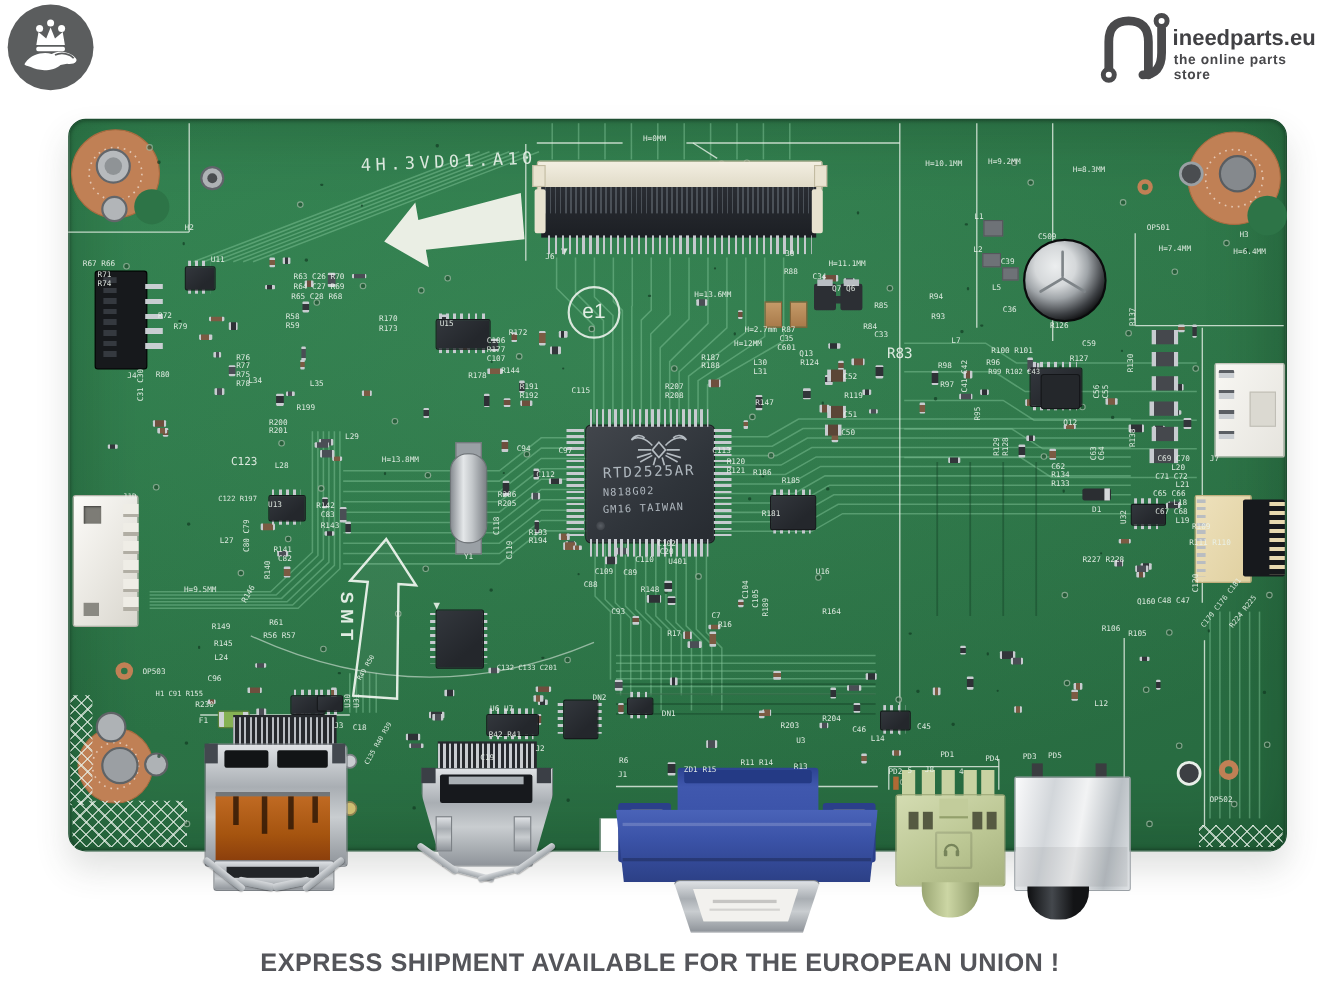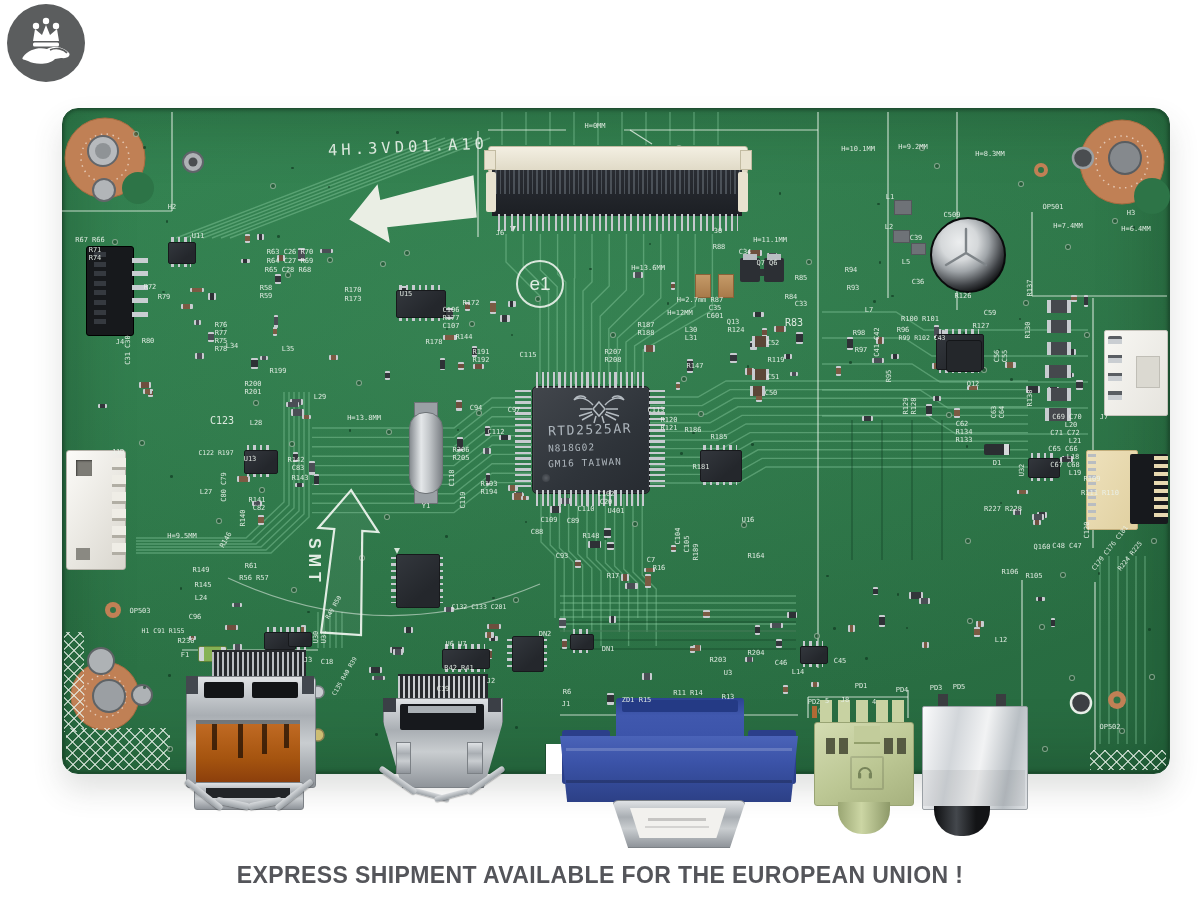--- a/index.html
+++ b/index.html
@@ -70,20 +70,32 @@
         <circle cx="40" cy="18" r="3.2" fill="#fff"></circle>
         <circle cx="50" cy="23" r="3.2" fill="#fff"></circle>
       <path d="M27,38 L29,26 L36,32 L40,22 L44,32 L51,26 L53,38 Z" fill="#fff"></path>
       <rect x="27" y="39.5" width="26" height="4" rx="1.5" fill="#fff"></rect>
       <path d="M17,54 C23,46 33,44 41,46 C49,42 58,45 62,49 C66,52 62,56 55,55 L49,56 C43,62 29,62 22,58 C18,56 15,57 17,54 Z" fill="#fff"></path>
       <path d="M44,47 C50,44 58,46 61,50" stroke="#5b5d5e" stroke-width="1.6" fill="none"></path>
     </svg>
   </div>
 
 
+  <div class="abs" id="brand">
+    <svg width="70" height="72" viewBox="0 0 70 72">
+      <g stroke="#4a4a4c" stroke-width="8" fill="none" stroke-linecap="round">
+        <path d="M14,54 V30 Q14,11 32,11 Q50,11 50,30 V60"></path>
+        <path d="M62,18 V40 Q62,60 45,60"></path>
+      </g>
+      <circle cx="14" cy="60" r="5" fill="#fff" stroke="#4a4a4c" stroke-width="4.5"></circle>
+      <circle cx="62" cy="11" r="5" fill="#fff" stroke="#4a4a4c" stroke-width="4.5"></circle>
+    </svg>
+    <span class="bt">ineedparts.eu</span>
+    <span class="bs">the online parts store</span>
+  </div>
 
   <div class="abs" id="board"></div>
 
   <svg class="layer" viewBox="62 108 1106 664">
     <g id="tg" stroke="rgba(130,196,152,.48)" stroke-width="1.4" fill="none">
         <path d="M506,234 V262 L540,296 V384"></path>
         <path d="M523.2,234 V266 L548.6,291.4 V384"></path>
         <path d="M540.4,234 V270 L557.2,286.80000000000007 V384"></path>
         <path d="M557.6,234 V274 L565.8,282.19999999999993 V384"></path>
         <path d="M574.8,234 V278 L574.4,278.4 V384"></path>
@@ -906,21 +918,21 @@
       <span class="sl" style="left: 693px; top: 430px; font-size: 7px; transform: translate(-50%, -50%);">R186</span>
       <span class="sl" style="left: 719px; top: 437px; font-size: 7px; transform: translate(-50%, -50%);">R185</span>
       <span class="sl" style="left: 701px; top: 467px; font-size: 7px; transform: translate(-50%, -50%);">R181</span>
       <span class="sl" style="left: 748px; top: 520px; font-size: 7px; transform: translate(-50%, -50%);">U16</span>
       <span class="sl" style="left: 719px; top: 247px; font-size: 7px; transform: translate(-50%, -50%);">R88</span>
       <span class="sl" style="left: 767px; top: 263px; font-size: 7px; transform: translate(-50%, -50%);">Q7 Q6</span>
       <span class="sl" style="left: 745px; top: 252px; font-size: 7px; transform: translate(-50%, -50%);">C34</span>
       <span class="sl" style="left: 801px; top: 278px; font-size: 7px; transform: translate(-50%, -50%);">R85</span>
       <span class="sl" style="left: 791px; top: 297px; font-size: 7px; transform: translate(-50%, -50%);">R84</span>
       <span class="sl" style="left: 801px; top: 304px; font-size: 7px; transform: translate(-50%, -50%);">C33</span>
-      <span class="sl" style="left: 778px; top: 322px; font-size: 10px; transform: translate(-50%, -50%); padding-left: 32px;">R83</span>
+      <span class="sl" style="left: 802px; top: 322px; font-size: 13px; transform: translate(-50%, -50%); padding-left: 32px;">R83</span>
       <span class="sl" style="left: 715px; top: 308px; font-size: 7px; transform: translate(-50%, -50%);">C35</span>
       <span class="sl" style="left: 715px; top: 316px; font-size: 7px; transform: translate(-50%, -50%);">C601</span>
       <span class="sl" style="left: 733px; top: 322px; font-size: 7px; transform: translate(-50%, -50%);">Q13</span>
       <span class="sl" style="left: 736px; top: 330px; font-size: 7px; transform: translate(-50%, -50%);">R124</span>
       <span class="sl" style="left: 691px; top: 330px; font-size: 7px; transform: translate(-50%, -50%);">L30</span>
       <span class="sl" style="left: 691px; top: 338px; font-size: 7px; transform: translate(-50%, -50%);">L31</span>
       <span class="sl" style="left: 646px; top: 325px; font-size: 7px; transform: translate(-50%, -50%);">R187</span>
       <span class="sl" style="left: 646px; top: 333px; font-size: 7px; transform: translate(-50%, -50%);">R188</span>
       <span class="sl" style="left: 773px; top: 343px; font-size: 7px; transform: translate(-50%, -50%);">C52</span>
       <span class="sl" style="left: 776px; top: 360px; font-size: 7px; transform: translate(-50%, -50%);">R119</span>

